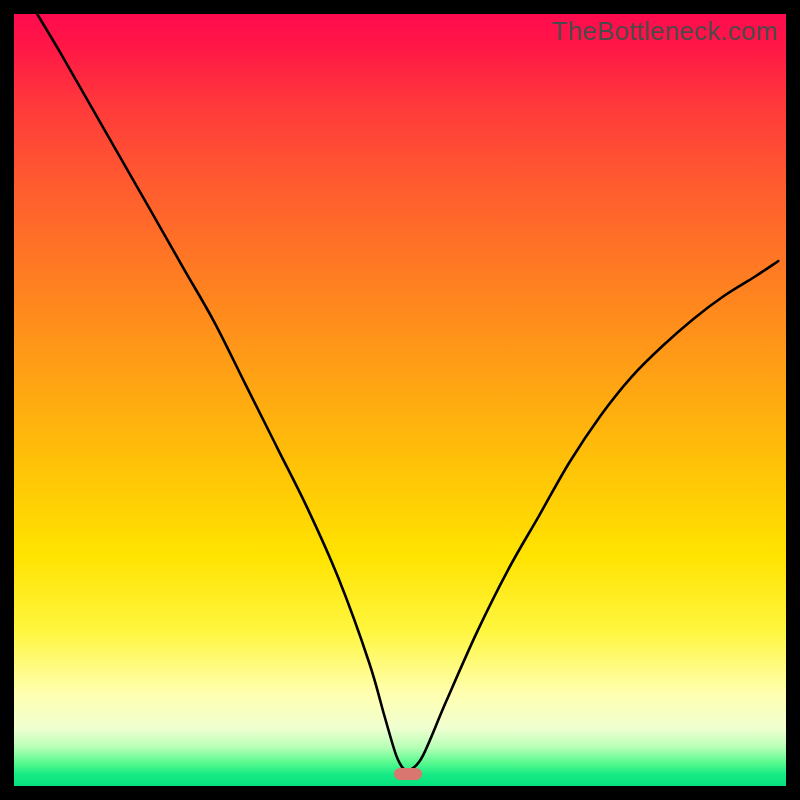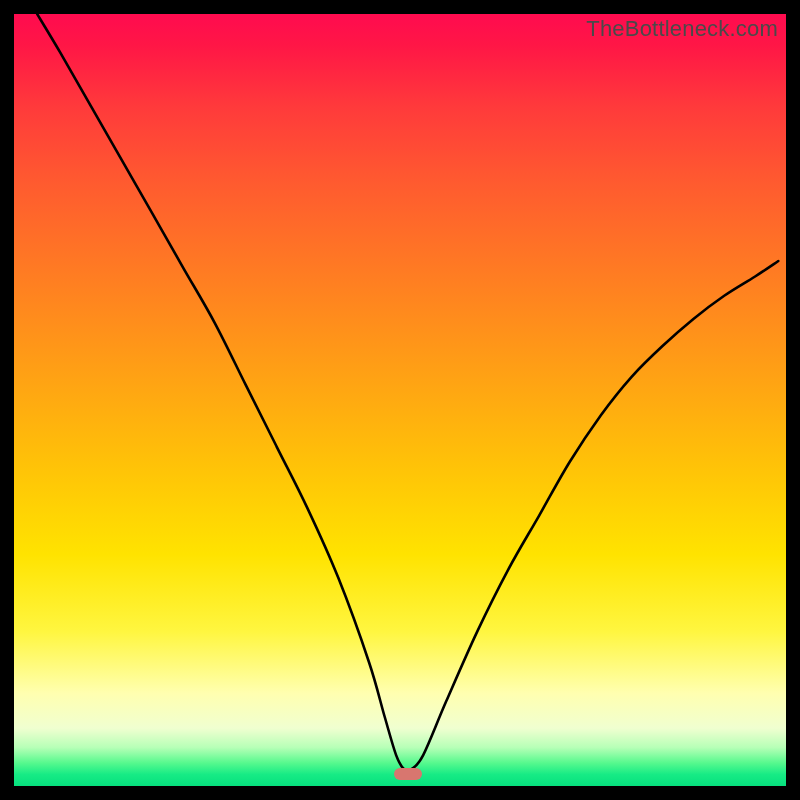--- a/index.html
+++ b/index.html
@@ -50,21 +50,21 @@
       #57f98e 97%,
       #17eb85 98.5%,
       #06e07e 100%
     );
   }
   .watermark {
     position: absolute;
     top: 2px;
     right: 8px;
     color: #4a4a4a;
-    font-size: 22px;
+    font-size: 26px;
     font-weight: 400;
     letter-spacing: 0.2px;
     font-family: Arial, Helvetica, sans-serif;
   }
   svg.curve {
     position: absolute;
     left: 0;
     top: 0;
     width: 772px;
     height: 772px;

